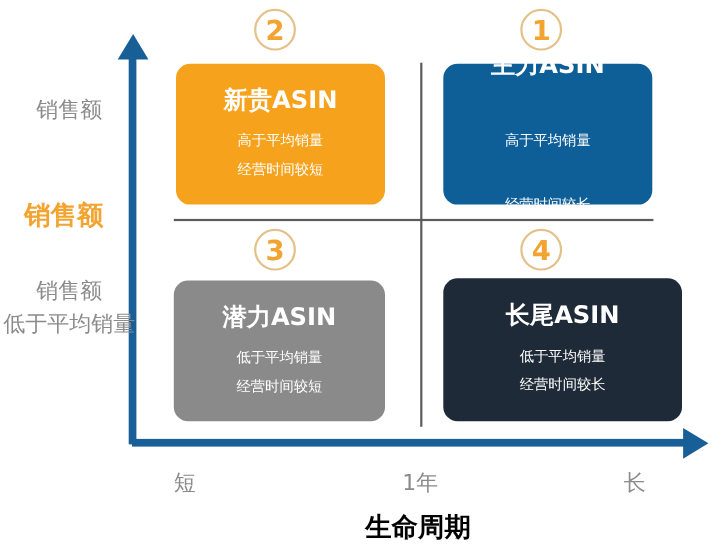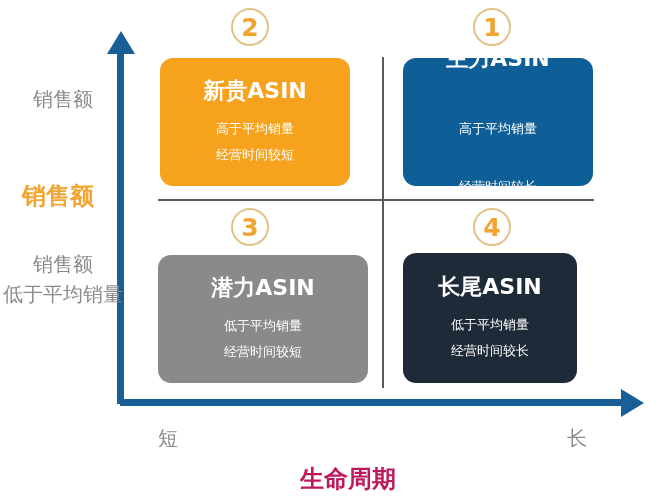--- a/index.html
+++ b/index.html
@@ -27,38 +27,38 @@
   .badge-3{left:231px;top:208px;}
   .badge-4{left:473px;top:208px;}
 
   
   .quad-box{position:absolute;border-radius:13px;color:#ffffff;
     display:flex;flex-direction:column;align-items:center;justify-content:center;text-align:center;}
   .quad-title{font-size:22px;font-weight:bold;margin-bottom:10px;}
   .quad-line{font-size:13px;line-height:26px;}
   .box-q1{left:403px;top:58px;width:190px;height:128px;gap:32px;}
   .box-q2{left:160px;top:58px;width:190px;height:128px;}
-  .box-q3{left:158px;top:255px;width:210px;height:128px;text-align:center;}
-  .box-q4{left:403px;top:253px;width:174px;height:130px;align-items:center;}
+  .box-q3{left:158px;top:255px;width:192px;height:128px;text-align:center;}
+  .box-q4{left:403px;top:253px;width:217px;height:130px;align-items:center;}
 
   
   .y-label{position:absolute;left:2px;width:122px;text-align:center;
     color:#8B8B8B;font-size:20px;line-height:30px;}
   .y-label-upper{top:84px;}
   .y-label-lower{top:249px;}
   .y-axis-title{position:absolute;left:6px;top:180px;width:104px;text-align:center;
     color:#F3A430;font-size:24px;font-weight:bold;}
 
   
   .x-tick{position:absolute;top:425px;width:70px;text-align:center;color:#8B8B8B;font-size:20px;}
   .x-tick-short{left:133px;}
   .x-tick-1year{left:347px;}
   .x-tick-long{left:542px;}
-  .x-axis-title{position:absolute;left:300px;top:463px;width:160px;
-    color:#be185d;font-size:24px;font-weight:bold;}
+  .x-axis-title{position:absolute;left:300px;top:463px;width:160px;text-align:center;
+    color:#000000;font-size:24px;font-weight:bold;}
 </style>
 </head>
 <body>
 
 <div class="canvas">
 
   <div class="y-axis-line"></div>
   <div class="y-axis-arrow"></div>
   <div class="x-axis-line"></div>
   <div class="x-axis-arrow"></div>
@@ -98,16 +98,17 @@
   <div class="y-label y-label-upper">
     <div>销售额</div>
   </div>
   <div class="y-axis-title">销售额</div>
   <div class="y-label y-label-lower">
     <div>销售额</div>
     <div>低于平均销量</div>
   </div>
 
   <div class="x-tick x-tick-short">短</div>
+  <div class="x-tick x-tick-1year">1年</div>
   <div class="x-tick x-tick-long">长</div>
   <div class="x-axis-title">生命周期</div>
 
 </div>
 
 </body></html>

